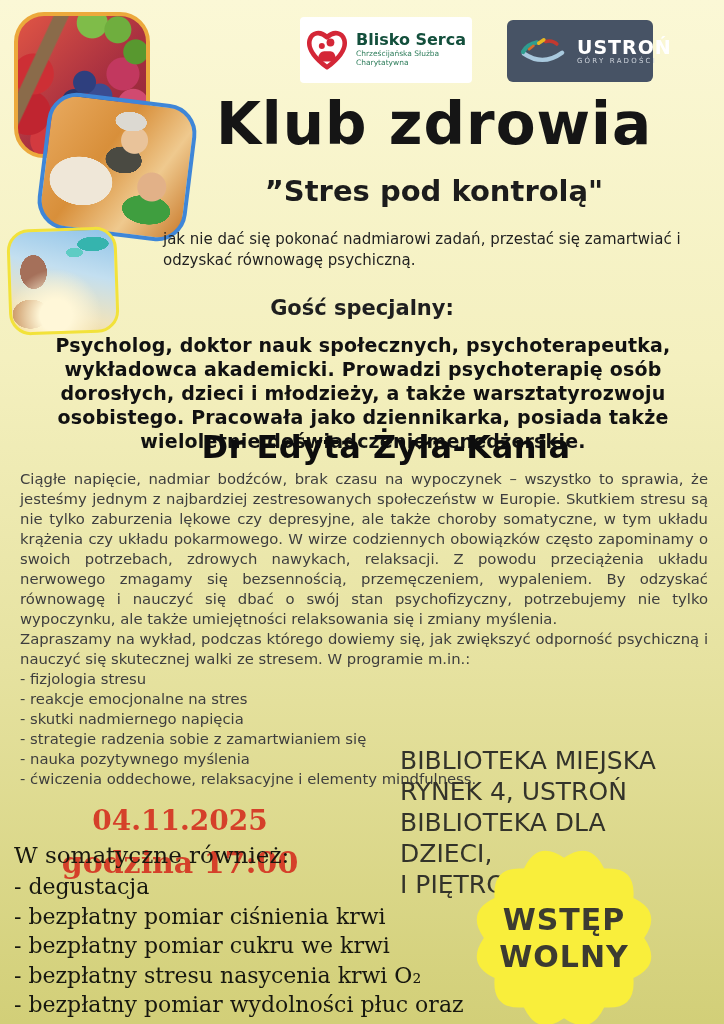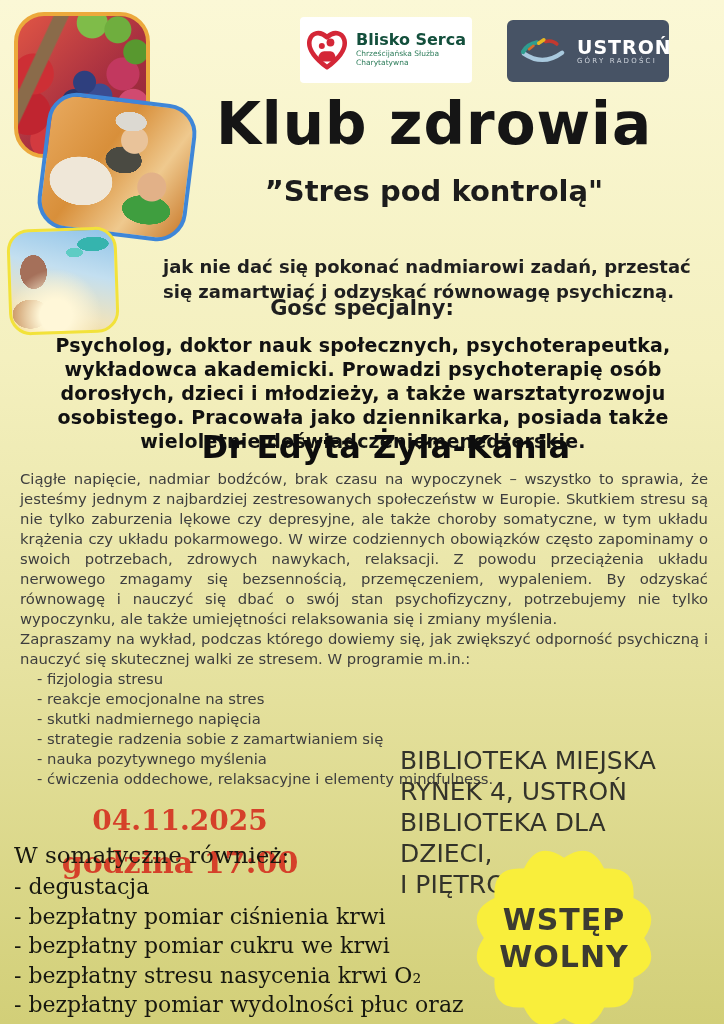--- a/index.html
+++ b/index.html
@@ -10,21 +10,21 @@
   }
   
   .logo-blisko{
     position:absolute; left:300px; top:17px; width:172px; height:66px;
     background:#fff; border-radius:4px; display:flex; align-items:center; padding:4px 4px; gap:6px;
   }
   .logo-blisko .heart{ width:46px; height:46px; flex:0 0 auto; }
   .blisko-text .name{ font-size:16px; font-weight:bold; color:#134f3c; line-height:1.05; }
   .blisko-text .sub{ font-size:7.5px; color:#2e7d5b; line-height:1.25; }
   .logo-ustron{
-    position:absolute; left:507px; top:20px; width:162px; height:62px;
+    position:absolute; left:507px; top:20px; width:146px; height:62px;
     background:#475365; border-radius:6px; display:flex; align-items:center; padding:6px 10px; gap:8px;
   }
   .logo-ustron .swoosh{ width:52px; height:34px; flex:0 0 auto; }
   .ustron-text .name{ font-size:19px; font-weight:bold; color:#ffffff; letter-spacing:1px; line-height:1.1; }
   .ustron-text .sub{ font-size:7px; color:#cdd3db; letter-spacing:2.2px; }
   
   .photo{ position:absolute; overflow:hidden; }
   .photo-berries{
     left:14px; top:12px; width:136px; height:146px; border:4px solid #eca93c; border-radius:30px;
     background:
@@ -72,40 +72,40 @@
   .title{
     position:absolute; left:150px; right:6px; top:90px; text-align:center;
     font-size:58px; font-weight:bold; color:#151515; letter-spacing:1px;
   }
   .subtitle{
     position:absolute; left:150px; right:6px; top:174px; text-align:center;
     font-size:29px; font-weight:bold; color:#1c1c1c;
   }
   .intro{
     position:absolute; left:163px; top:229px; width:548px;
-    font-size:18px; font-weight:bold; color:#1f1f1f; line-height:1.4;margin-top:25px;
+    font-size:15px; font-weight:normal; color:#1f1f1f; line-height:1.4;
   }
   .guest-label{
     position:absolute; left:0; right:0; top:296px; text-align:center;
     font-size:21px; font-weight:bold; color:#1f1f1f;
   }
   .guest-bio{
     position:absolute; left:16px; right:14px; top:334px; text-align:center;
     font-size:19px; font-weight:bold; color:#111; line-height:1.26; letter-spacing:.2px;
   }
   .guest-name{
     position:absolute; left:0; right:0; top:428px; text-align:center;
     font-size:32px; font-weight:bold; color:#0d0d0d; letter-spacing:.5px;padding-left:48px;
   }
   .body-text{
     position:absolute; left:20px; right:16px; top:469px;
     font-size:14.8px; color:#3e3e3e; line-height:1.35;
   }
   .body-text p{ text-align:justify; }
-  .body-text ul{ list-style:none;margin-left:17px; }
+  .body-text ul{ list-style:none; }
   .body-text li{ text-align:left; }
   
   .event-when{
     position:absolute; left:40px; top:757px; width:280px; text-align:center;
     font-family:"DejaVu Serif",serif; color:#d5402a; font-weight:600;margin-top:47px;
   }
   .event-when .date{ font-size:28px; }
   .event-when .time{ font-size:30px; margin-top:8px; }
   .also{
     position:absolute; left:14px; top:842px; width:480px;

